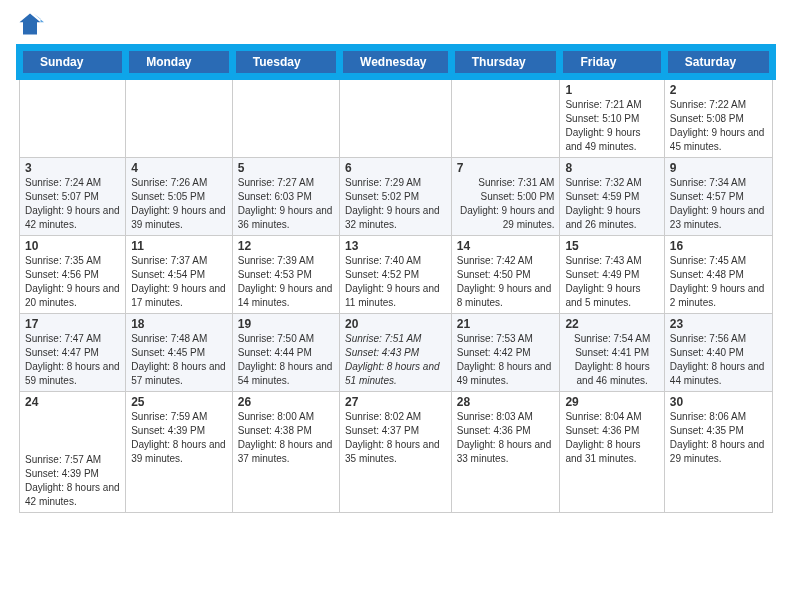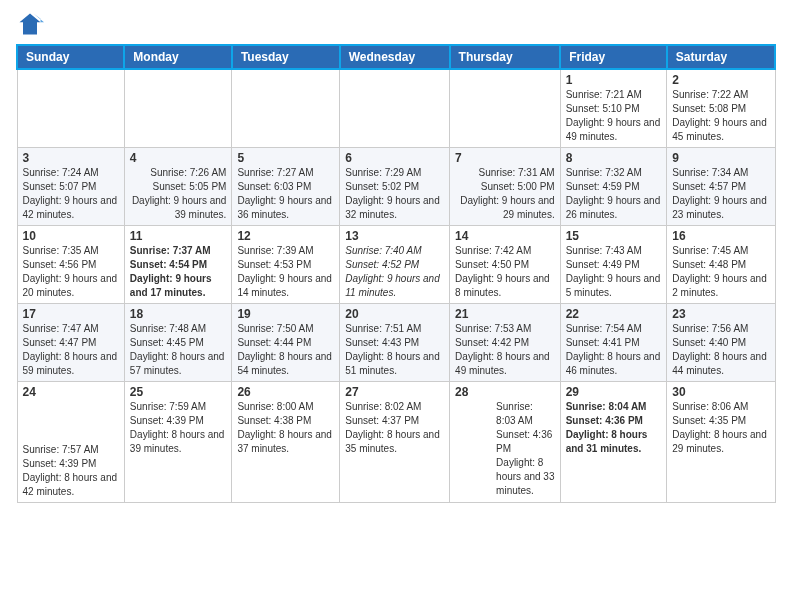--- a/index.html
+++ b/index.html
@@ -52,23 +52,23 @@
     }
     .calendar {
       width: 100%;
       border-collapse: collapse;
     }
     .calendar th {
       background: #2a6bb5;
       color: #fff;
       font-size: 12px;
       font-weight: bold;
-      padding: 4px 8px;
+      padding: 4px 17px;
       text-align: left;
-      border: 2px solid #0ea5e9;
+      border: 7px solid #0ea5e9;
     }
     .calendar td {
       border: 1px solid #ccc;
       vertical-align: top;
       width: 113px;
       min-height: 80px;
       padding: 3px 5px;
       font-size: 9.5px;
       color: #333;
       background: #fff;
@@ -156,21 +156,21 @@
         </tr>
         <tr class="row-even">
           <td>
             <span class="day-number">3</span>
             <div class="day-info" style="white-space: pre-line;">Sunrise: 7:24 AM
 Sunset: 5:07 PM
 Daylight: 9 hours and 42 minutes.</div>
           </td>
           <td>
             <span class="day-number">4</span>
-            <div class="day-info" style="white-space: pre-line; text-align: right;">Sunrise: 7:26 AM
+            <div class="day-info" style="white-space: pre-line;">Sunrise: 7:26 AM
 Sunset: 5:05 PM
 Daylight: 9 hours and 39 minutes.</div>
           </td>
           <td>
             <span class="day-number">5</span>
             <div class="day-info" style="white-space: pre-line;">Sunrise: 7:27 AM
 Sunset: 6:03 PM
 Daylight: 9 hours and 36 minutes.</div>
           </td>
           <td>
@@ -200,33 +200,33 @@
         </tr>
         <tr class="row-odd">
           <td>
             <span class="day-number">10</span>
             <div class="day-info" style="white-space: pre-line;">Sunrise: 7:35 AM
 Sunset: 4:56 PM
 Daylight: 9 hours and 20 minutes.</div>
           </td>
           <td>
             <span class="day-number">11</span>
-            <div class="day-info" style="white-space: pre-line; font-weight: bold;">Sunrise: 7:37 AM
+            <div class="day-info" style="white-space: pre-line;">Sunrise: 7:37 AM
 Sunset: 4:54 PM
 Daylight: 9 hours and 17 minutes.</div>
           </td>
           <td>
             <span class="day-number">12</span>
             <div class="day-info" style="white-space: pre-line;">Sunrise: 7:39 AM
 Sunset: 4:53 PM
 Daylight: 9 hours and 14 minutes.</div>
           </td>
           <td>
             <span class="day-number">13</span>
-            <div class="day-info" style="white-space: pre-line; font-style: italic;">Sunrise: 7:40 AM
+            <div class="day-info" style="white-space: pre-line;">Sunrise: 7:40 AM
 Sunset: 4:52 PM
 Daylight: 9 hours and 11 minutes.</div>
           </td>
           <td>
             <span class="day-number">14</span>
             <div class="day-info" style="white-space: pre-line;">Sunrise: 7:42 AM
 Sunset: 4:50 PM
 Daylight: 9 hours and 8 minutes.</div>
           </td>
           <td>
@@ -256,33 +256,33 @@
 Daylight: 8 hours and 57 minutes.</div>
           </td>
           <td>
             <span class="day-number">19</span>
             <div class="day-info" style="white-space: pre-line;">Sunrise: 7:50 AM
 Sunset: 4:44 PM
 Daylight: 8 hours and 54 minutes.</div>
           </td>
           <td>
             <span class="day-number">20</span>
-            <div class="day-info" style="white-space: pre-line;">Sunrise: 7:51 AM
+            <div class="day-info" style="white-space: pre-line; font-style: italic;">Sunrise: 7:51 AM
 Sunset: 4:43 PM
 Daylight: 8 hours and 51 minutes.</div>
           </td>
           <td>
             <span class="day-number">21</span>
             <div class="day-info" style="white-space: pre-line;">Sunrise: 7:53 AM
 Sunset: 4:42 PM
 Daylight: 8 hours and 49 minutes.</div>
           </td>
           <td>
             <span class="day-number">22</span>
-            <div class="day-info" style="white-space: pre-line;">Sunrise: 7:54 AM
+            <div class="day-info" style="white-space: pre-line; text-align: center;">Sunrise: 7:54 AM
 Sunset: 4:41 PM
 Daylight: 8 hours and 46 minutes.</div>
           </td>
           <td>
             <span class="day-number">23</span>
             <div class="day-info" style="white-space: pre-line;">Sunrise: 7:56 AM
 Sunset: 4:40 PM
 Daylight: 8 hours and 44 minutes.</div>
           </td>
         </tr>
@@ -306,27 +306,27 @@
 Daylight: 8 hours and 37 minutes.</div>
           </td>
           <td>
             <span class="day-number">27</span>
             <div class="day-info" style="white-space: pre-line;">Sunrise: 8:02 AM
 Sunset: 4:37 PM
 Daylight: 8 hours and 35 minutes.</div>
           </td>
           <td>
             <span class="day-number">28</span>
-            <div class="day-info" style="white-space: pre-line; margin-left: 41px;">Sunrise: 8:03 AM
+            <div class="day-info" style="white-space: pre-line;">Sunrise: 8:03 AM
 Sunset: 4:36 PM
 Daylight: 8 hours and 33 minutes.</div>
           </td>
           <td>
             <span class="day-number">29</span>
-            <div class="day-info" style="white-space: pre-line; font-weight: bold;">Sunrise: 8:04 AM
+            <div class="day-info" style="white-space: pre-line;">Sunrise: 8:04 AM
 Sunset: 4:36 PM
 Daylight: 8 hours and 31 minutes.</div>
           </td>
           <td>
             <span class="day-number">30</span>
             <div class="day-info" style="white-space: pre-line;">Sunrise: 8:06 AM
 Sunset: 4:35 PM
 Daylight: 8 hours and 29 minutes.</div>
           </td>
         </tr>

